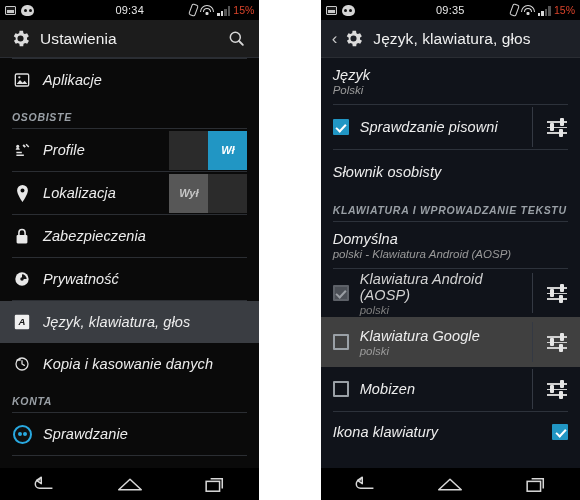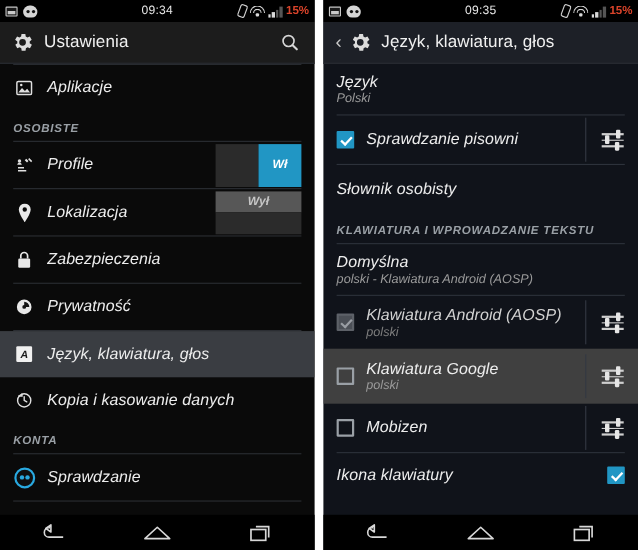--- a/index.html
+++ b/index.html
@@ -2,42 +2,42 @@
 <html><head>
 <meta charset="utf-8">
 <style>
   * { box-sizing: border-box; margin: 0; padding: 0; }
   html, body {
     width: 580px; height: 500px;
     background: #ffffff;
     font-family: "Liberation Sans", sans-serif;
     overflow: hidden;
   }
-  .screens { display: flex; width: 580px; height: 500px; background: #ffffff; }
+  .screens { display: flex; width: 580px; height: 500px; background: #ffffff; gap: 27px; }
   .phone { width: 286px; height: 500px; position: relative; display: flex; flex-direction: column; }
   .phone.left  { background: #0a0a0a; }
   .phone.right { background: #10131a; }
   .gap { width: 8px; height: 500px; background: #ffffff; }
 
   
   .statusbar {
     height: 20px; flex: 0 0 20px;
     background: #000000;
     display: flex; align-items: center;
     padding: 0 5px;
     font-size: 10.5px; color: #d8d8d8;
     position: relative;
   }
   .sb-left { display: flex; align-items: center; gap: 5px; }
   .sb-right { display: flex; align-items: center; gap: 3px; margin-left: auto; }
   .sb-clock {
     position: absolute; left: 0; right: 0; text-align: center;
     font-size: 11px; color: #e8e8e8; letter-spacing: .2px;
   }
-  .sb-batt { font-size: 10.5px; font-weight: bold; }
+  .sb-batt { font-size: 10.5px; font-weight: normal; }
   .ico-shot {
     width: 11px; height: 9px; border: 1.4px solid #c9c9c9; border-radius: 1px;
     position: relative; background: #1a1a1a;
   }
   .ico-shot:after {
     content: ""; position: absolute; left: 1px; right: 1px; bottom: 1px; height: 3px;
     background: #c9c9c9;
   }
   .ico-cm {
     width: 13px; height: 11px; border-radius: 6px 6px 5px 5px;
@@ -113,21 +113,21 @@
   .licon { width: 20px; flex: 0 0 20px; display: flex; align-items: center; justify-content: center; color: #e0e0e0; }
 
   
   .switch { width: 78px; height: 39px; display: flex; flex: 0 0 78px; margin-left: auto; }
   .switch .half { flex: 1; display: flex; align-items: center; justify-content: center;
                   font-size: 11px; font-weight: bold; }
   .switch.on  .half.track { background: #2b2b2b; color: transparent; }
   .switch.on  .half.knob  { background: #2196c4; color: #ffffff; }
   .switch.off .half.track { background: #2b2b2b; color: transparent; }
   .switch.off .half.knob  { background: #575757; color: #c6c6c6; }
-  .switch.off { flex-direction: column; }
+  .switch.off { flex-direction: row; }
 
   
   .cbox { width: 16px; height: 16px; flex: 0 0 16px; border: 2px solid #9aa0a6; border-radius: 1px; position: relative; }
   .cbox.checked { border-color: #2196c4; background: #2196c4; }
   .cbox.checked:after {
     content: ""; position: absolute; left: 3.5px; top: 0.5px; width: 4px; height: 8px;
     border: solid #ffffff; border-width: 0 2px 2px 0; transform: rotate(43deg);
   }
   .cbox.disabled { border-color: #5d6168; background: #4b4f56; }
   .cbox.disabled:after {

